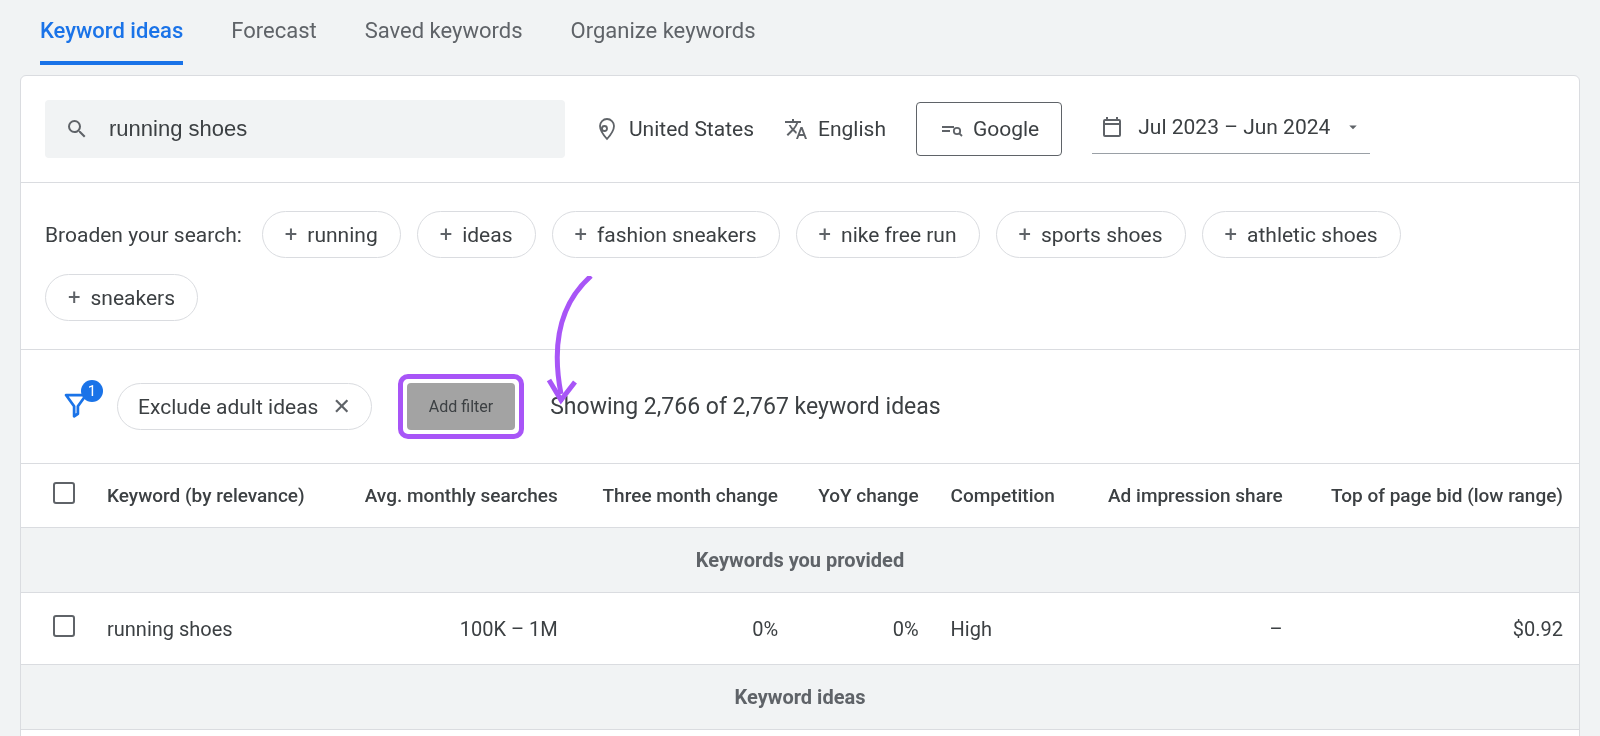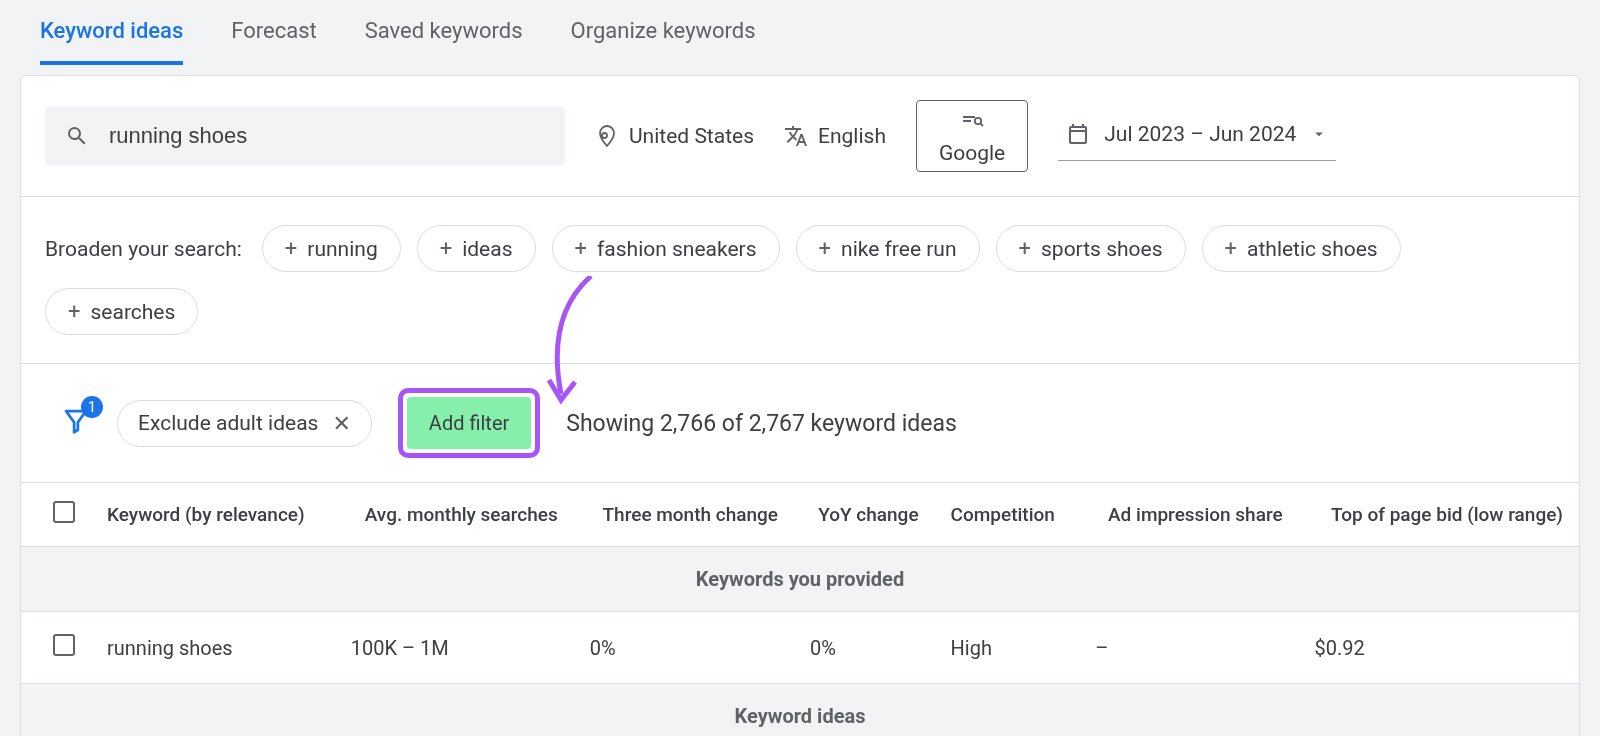--- a/index.html
+++ b/index.html
@@ -8,43 +8,43 @@
   .tabs { display: flex; gap: 48px; padding: 18px 40px 0; background: #f1f3f4; }
   .tab { font-size: 22px; color: #5f6368; cursor: pointer; padding-bottom: 18px; }
   .tab.active { color: #1a73e8; border-bottom: 4px solid #1a73e8; font-weight: 500; }
 
   .panel { background: #fff; margin: 10px 20px 0; border: 1px solid #dadce0; border-radius: 6px 6px 0 0; }
 
   .searchrow { display: flex; align-items: center; gap: 30px; padding: 24px; border-bottom: 1px solid #dadce0; }
   .searchbox { display: flex; align-items: center; background: #f1f3f4; border-radius: 4px; padding: 16px 20px; width: 520px; gap: 20px; }
   .searchbox input { border: none; background: transparent; font-size: 22px; outline: none; width: 100%; color: #3c4043; }
   .ctrl { display: flex; align-items: center; gap: 10px; font-size: 21px; color: #3c4043; cursor: pointer; }
-  .ctrl.outlined { border: 1px solid #5f6368; border-radius: 4px; padding: 6px 22px; flex-direction: column; }
+  .ctrl.outlined { border: 1px solid #5f6368; border-radius: 4px; padding: 14px 22px; }
   .ctrl.dateline { border-bottom: 1px solid #9aa0a6; padding: 10px 8px 14px; gap: 14px; }
 
   .broaden { display: flex; align-items: center; gap: 16px; padding: 28px 24px; border-bottom: 1px solid #dadce0; flex-wrap: wrap; }
   .broaden-label { font-size: 21px; color: #3c4043; margin-right: 4px; }
   .chip { display: flex; align-items: center; gap: 10px; border: 1px solid #dadce0; border-radius: 24px; padding: 10px 22px; font-size: 21px; color: #3c4043; cursor: pointer; }
   .plus { font-size: 22px; font-weight: 400; color: #5f6368; }
 
   .filterrow { display: flex; align-items: center; gap: 26px; padding: 24px 40px; border-bottom: 1px solid #dadce0; position: relative; }
   .filter-icon-wrap { position: relative; }
   .filter-badge { position: absolute; top: -10px; right: -12px; width: 22px; height: 22px; border-radius: 50%; background: #1a73e8; color: #fff; font-size: 15px; display: flex; align-items: center; justify-content: center; }
   .pill { display: flex; align-items: center; gap: 14px; border: 1px solid #dadce0; border-radius: 24px; padding: 10px 20px; font-size: 21px; }
   .addfilter-highlight { border: 5px solid #a855f7; border-radius: 10px; padding: 4px; }
-  .addfilter { background: #86efac; padding: 14px 22px; border-radius: 4px; font-size: 20px; color: #3c4043; cursor: pointer; }
+  .addfilter { background: #a3a3a3; padding: 14px 22px; border-radius: 4px; font-size: 16px; color: #3c4043; cursor: pointer; }
   .showing { font-size: 23px; color: #3c4043; }
 
   .arrow-overlay { position: absolute; left: 520px; top: 200px; pointer-events: none; z-index: 5; }
 
   table { width: 100%; border-collapse: collapse; }
   thead th { font-size: 19px; font-weight: 500; color: #3c4043; text-align: right; padding: 18px 16px; border-bottom: 1px solid #dadce0; background: #fff; vertical-align: middle; }
   thead th:first-child { text-align: left; width: 60px; padding-left: 32px; }
   thead th:nth-child(2) { text-align: left; }
-  tbody td { font-size: 20px; padding: 22px 16px; text-align: left; border-bottom: 1px solid #dadce0; background: #fff; }
+  tbody td { font-size: 20px; padding: 22px 16px; text-align: right; border-bottom: 1px solid #dadce0; background: #fff; }
   tbody td:first-child { text-align: center; padding-left: 32px; font-weight: bold; }
   tbody td:nth-child(2) { text-align: left; }
   tbody td.comp { text-align: left; }
   .section-row td { background: #f1f3f4; text-align: left; font-size: 20px; color: #5f6368; padding: 20px 32px; }
 
   .checkbox { width: 22px; height: 22px; border: 2px solid #5f6368; border-radius: 3px; display: inline-block; cursor: pointer; }
 
   .icon { width: 24px; height: 24px; fill: #5f6368; flex-shrink: 0; }
   .icon-blue { fill: #1a73e8; }
   .xicon { font-size: 22px; color: #5f6368; cursor: pointer; }
@@ -125,21 +125,21 @@
     <div class="chip">
         <span class="plus">+</span>
         <span>sports shoes</span>
       </div>
     <div class="chip">
         <span class="plus">+</span>
         <span>athletic shoes</span>
       </div>
     <div class="chip">
         <span class="plus">+</span>
-        <span>searches</span>
+        <span>sneakers</span>
       </div>
   </div>
 
   <div class="filterrow">
     <div class="filter-icon-wrap">
       <svg class="icon icon-blue" viewBox="0 0 24 24" style="width:30px;height:30px;">
           <path d="M4 4h16l-6.5 9v6l-3 2v-8L4 4z" fill="none" stroke="#1a73e8" stroke-width="2.2" stroke-linejoin="round"></path>
         </svg>
       <div class="filter-badge">1</div>
     </div>

